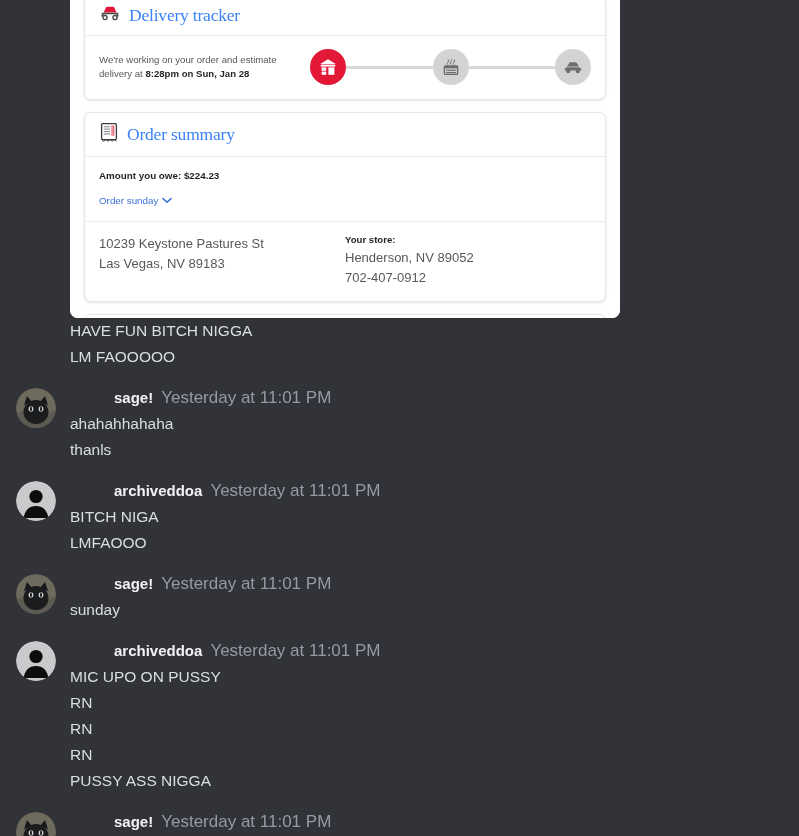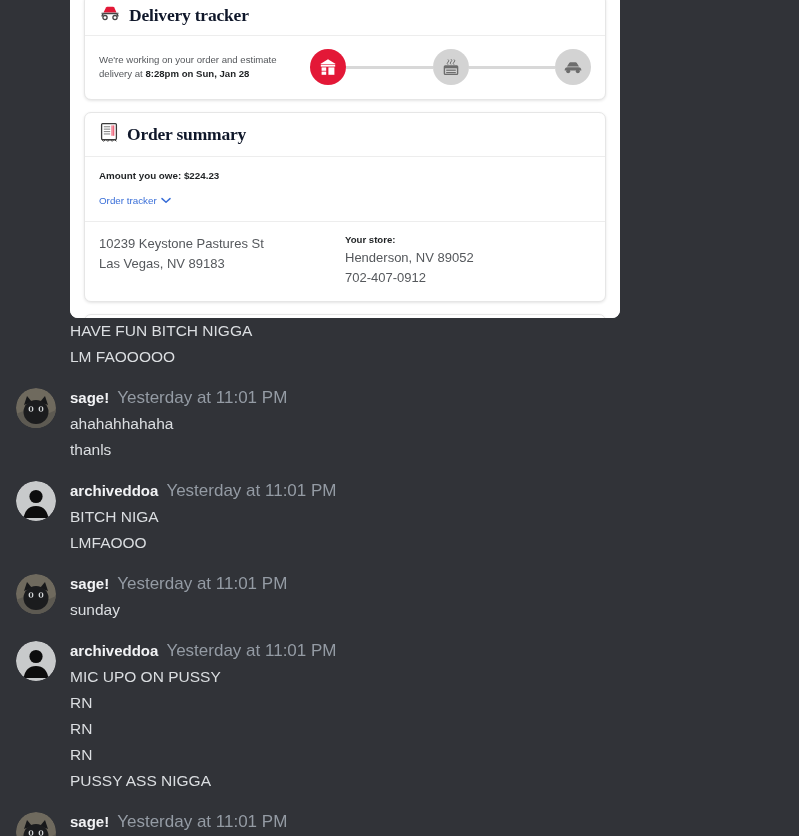--- a/index.html
+++ b/index.html
@@ -48,23 +48,23 @@
   }
   .dcard-head {
     display: flex;
     align-items: center;
     gap: 8px;
     padding: 9px 14px 9px 14px;
     border-bottom: 1px solid #ededed;
   }
   .dcard-head .htitle {
     font-family: "Liberation Serif", serif;
-    font-weight: bold;
+    font-weight: normal;
     font-size: 17.5px;
-    color: #0f172a;
+    color: #3b82f6;
     letter-spacing: -0.2px;
   }
   .dcard-body { padding: 13px 14px 14px 14px; }
 
   
   .tracker-row {
     display: flex;
     align-items: center;
   }
   .tracker-msg {
@@ -161,20 +161,21 @@
     border-radius: 50%;
     overflow: hidden;
     cursor: pointer;
   }
   .msg-head {
     display: flex;
     align-items: baseline;
     gap: 8px;
     line-height: 1.3;
     margin-bottom: 2px;
+    margin-left: 44px;
   }
   .author {
     font-size: 15px;
     font-weight: bold;
     color: #f2f3f5;
     cursor: pointer;
   }
   .timestamp {
     font-size: 17px;
     color: #949ba4;
@@ -259,21 +260,21 @@
             <rect x="12.6" y="3.4" width="2.6" height="10.4" fill="#e31837"></rect>
             <path d="M13.9 2.9 L13.9 14.6" stroke="#ffffff" stroke-width="0.9"></path>
             <path d="M2.6 17.6 l2.1 1.6 2.1-1.6 2.1 1.6 2.1-1.6 2.1 1.6 2.1-1.6 2.3 1.6" fill="none" stroke="#3b3b3b" stroke-width="1"></path>
           </svg>
         </span>
         <span class="htitle">Order summary</span>
       </div>
       <div class="dcard-body">
         <div class="owe-line">Amount you owe: $224.23</div>
         <div class="order-details-link">
-          <span>Order tracker</span>
+          <span>Order sunday</span>
           <span>
             <svg width="10" height="7" viewBox="0 0 10 7">
               <path d="M1 1.6 L5 5.2 L9 1.6" fill="none" stroke="#3a6fd8" stroke-width="1.5" stroke-linecap="round" stroke-linejoin="round"></path>
             </svg>
           </span>
         </div>
 
         <div class="divider-full"></div>
 
         <div class="addr-grid">

